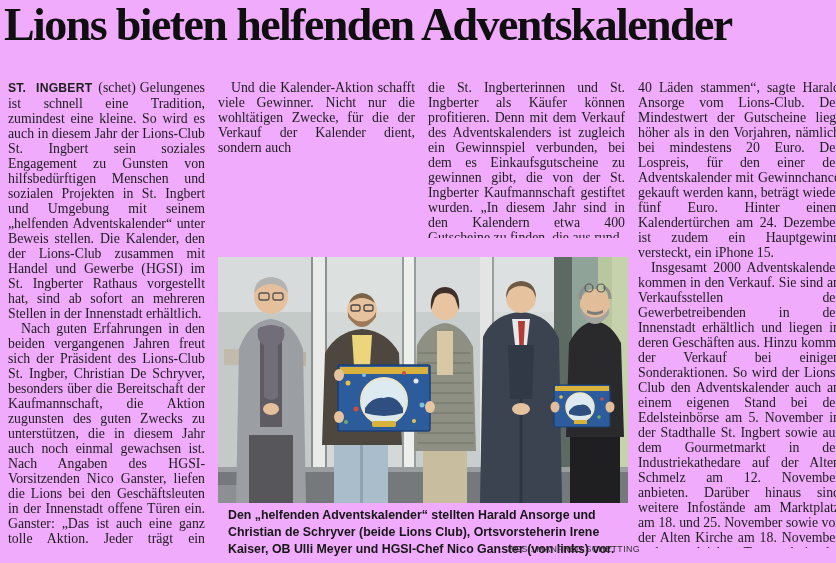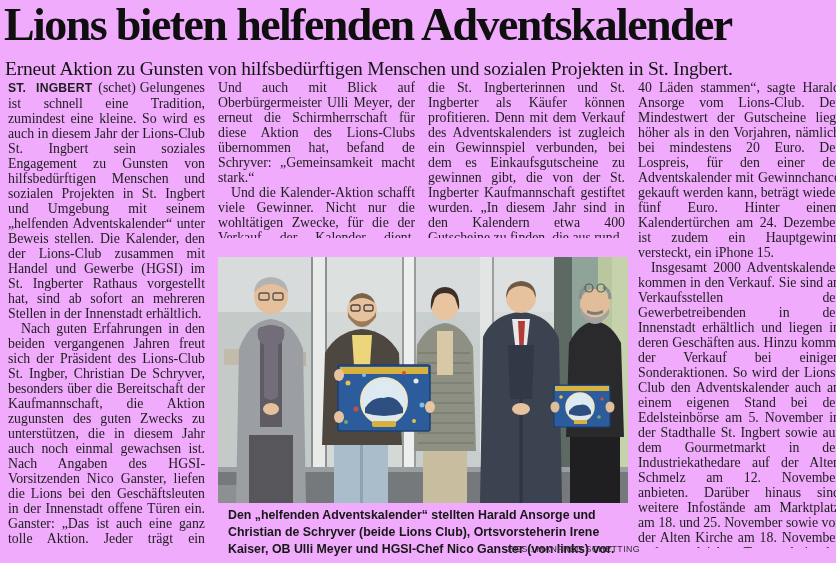--- a/index.html
+++ b/index.html
@@ -28,29 +28,27 @@
            transform-origin:left top;}
   .credit{position:absolute;right:0;top:37px;font-family:"Liberation Sans",sans-serif;
           font-weight:400;font-size:8.8px;letter-spacing:0.4px;color:#2e2e2e;}
 </style>
 </head>
 <body>
 
 <div class="page">
 
   <h1 class="headline">Lions bieten helfenden Adventskalender</h1>
-  <h2 class="subhead">Erneut Aktion zu Gunsten von hilfsbedürftigen Menschen und sozialen Projekten in St. Ingbert.</h2>
 
   <div class="col col1">
     <p><span class="dateline">ST. INGBERT</span><span class="bycode">(schet)</span><span>Gelungenes ist schnell eine Tradition, zumindest eine kleine. So wird es auch in diesem Jahr der Lions-Club St. Ingbert sein soziales Engagement zu Gunsten von hilfsbedürftigen Menschen und sozialen Projekten in St. Ingbert und Umgebung mit seinem „helfenden Adventskalender“ unter Beweis stellen. Die Kalender, den der Lions-Club zusammen mit Handel und Gewerbe (HGSI) im St. Ingberter Rathaus vorgestellt hat, sind ab sofort an mehreren Stellen in der Innenstadt erhältlich.</span></p>
     <p class="indent">Nach guten Erfahrungen in den beiden vergangenen Jahren freut sich der Präsident des Lions-Club St. Ingber, Christian De Schryver, besonders über die Bereitschaft der Kaufmannschaft, die Aktion zugunsten des guten Zwecks zu unterstützen, die in diesem Jahr auch noch einmal gewachsen ist. Nach Angaben des HGSI-Vorsitzenden Nico Ganster, liefen die Lions bei den Geschäftsleuten in der Innenstadt offene Türen ein. Ganster: „Das ist auch eine ganz tolle Aktion. Jeder trägt ein bisschen was bei, und es kommt was Gutes bei raus.“</p>
   </div>
 
   <div class="col col2">
-    <p>Und auch mit Blick auf Oberbürgermeister Ulli Meyer, der erneut die Schirmherrschaft für diese Aktion des Lions-Clubs übernommen hat, befand de Schryver: „Gemeinsamkeit macht stark.“</p>
     <p class="indent">Und die Kalender-Aktion schafft viele Gewinner. Nicht nur die wohltätigen Zwecke, für die der Verkauf der Kalender dient, sondern auch</p>
   </div>
 
   <div class="col col3">
     <p>die St. Ingberterinnen und St. Ingberter als Käufer können profitieren. Denn mit dem Verkauf des Adventskalenders ist zugleich ein Gewinnspiel verbunden, bei dem es Einkaufsgutscheine zu gewinnen gibt, die von der St. Ingberter Kaufmannschaft gestiftet wurden. „In diesem Jahr sind in den Kalendern etwa 400 Gutscheine zu finden, die aus rund</p>
   </div>
 
   <div class="col col4">
     <p>40 Läden stammen“, sagte Harald Ansorge vom Lions-Club. Der Mindestwert der Gutscheine liegt höher als in den Vorjahren, nämlich bei mindestens 20 Euro. Der Lospreis, für den einer der Adventskalender mit Gewinnchance gekauft werden kann, beträgt wieder fünf Euro. Hinter einem Kalendertürchen am 24. Dezember ist zudem ein Hauptgewinn versteckt, ein iPhone 15.</p>
     <p class="indent">Insgesamt 2000 Adventskalender kommen in den Verkauf. Sie sind an Verkaufsstellen der Gewerbetreibenden in der Innenstadt erhältlich und liegen in deren Geschäften aus. Hinzu kommt der Verkauf bei einigen Sonderaktionen. So wird der Lions-Club den Adventskalender auch an einem eigenen Stand bei der Edelsteinbörse am 5. November in der Stadthalle St. Ingbert sowie auf dem Gourmetmarkt in der Industriekathedare auf der Alten Schmelz am 12. November anbieten. Darüber hinaus sind weitere Infostände am Marktplatz am 18. und 25. November sowie vor der Alten Kirche am 18. November und am gleichen Tag auch in der Kaiserstraße 31 vor Hörgeräte Kind geplant.</p>

